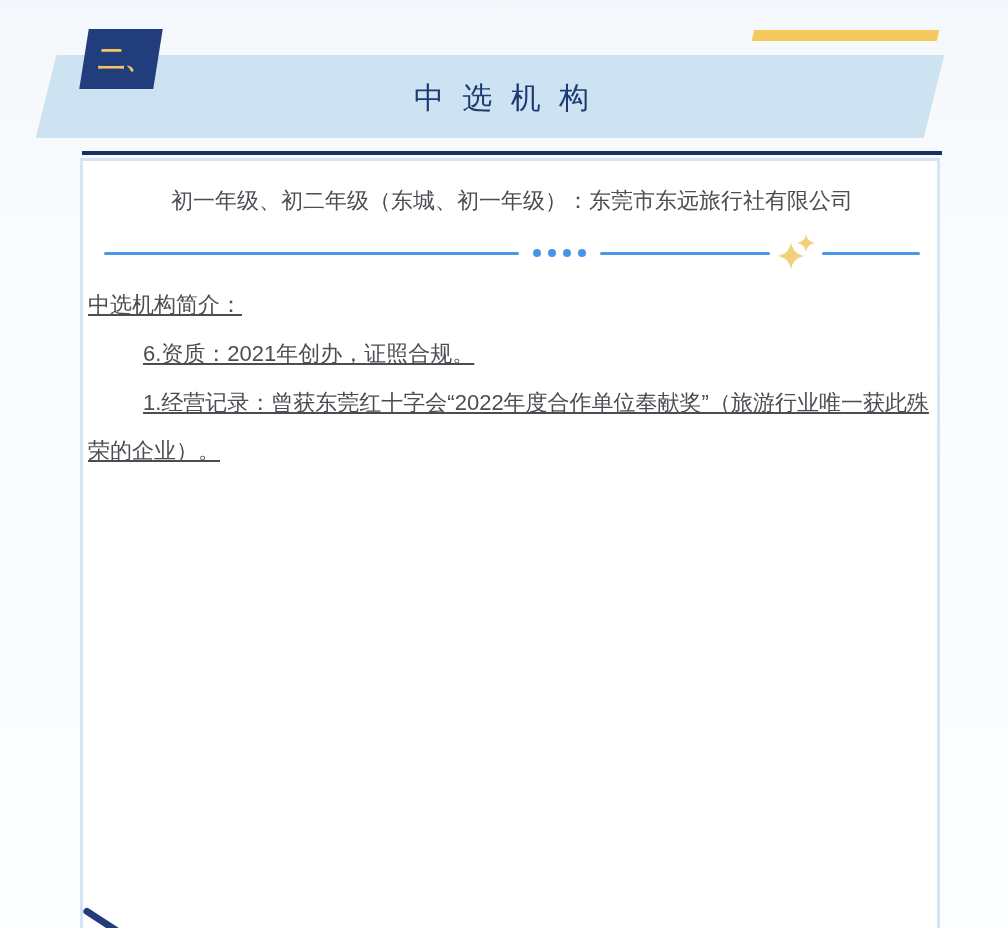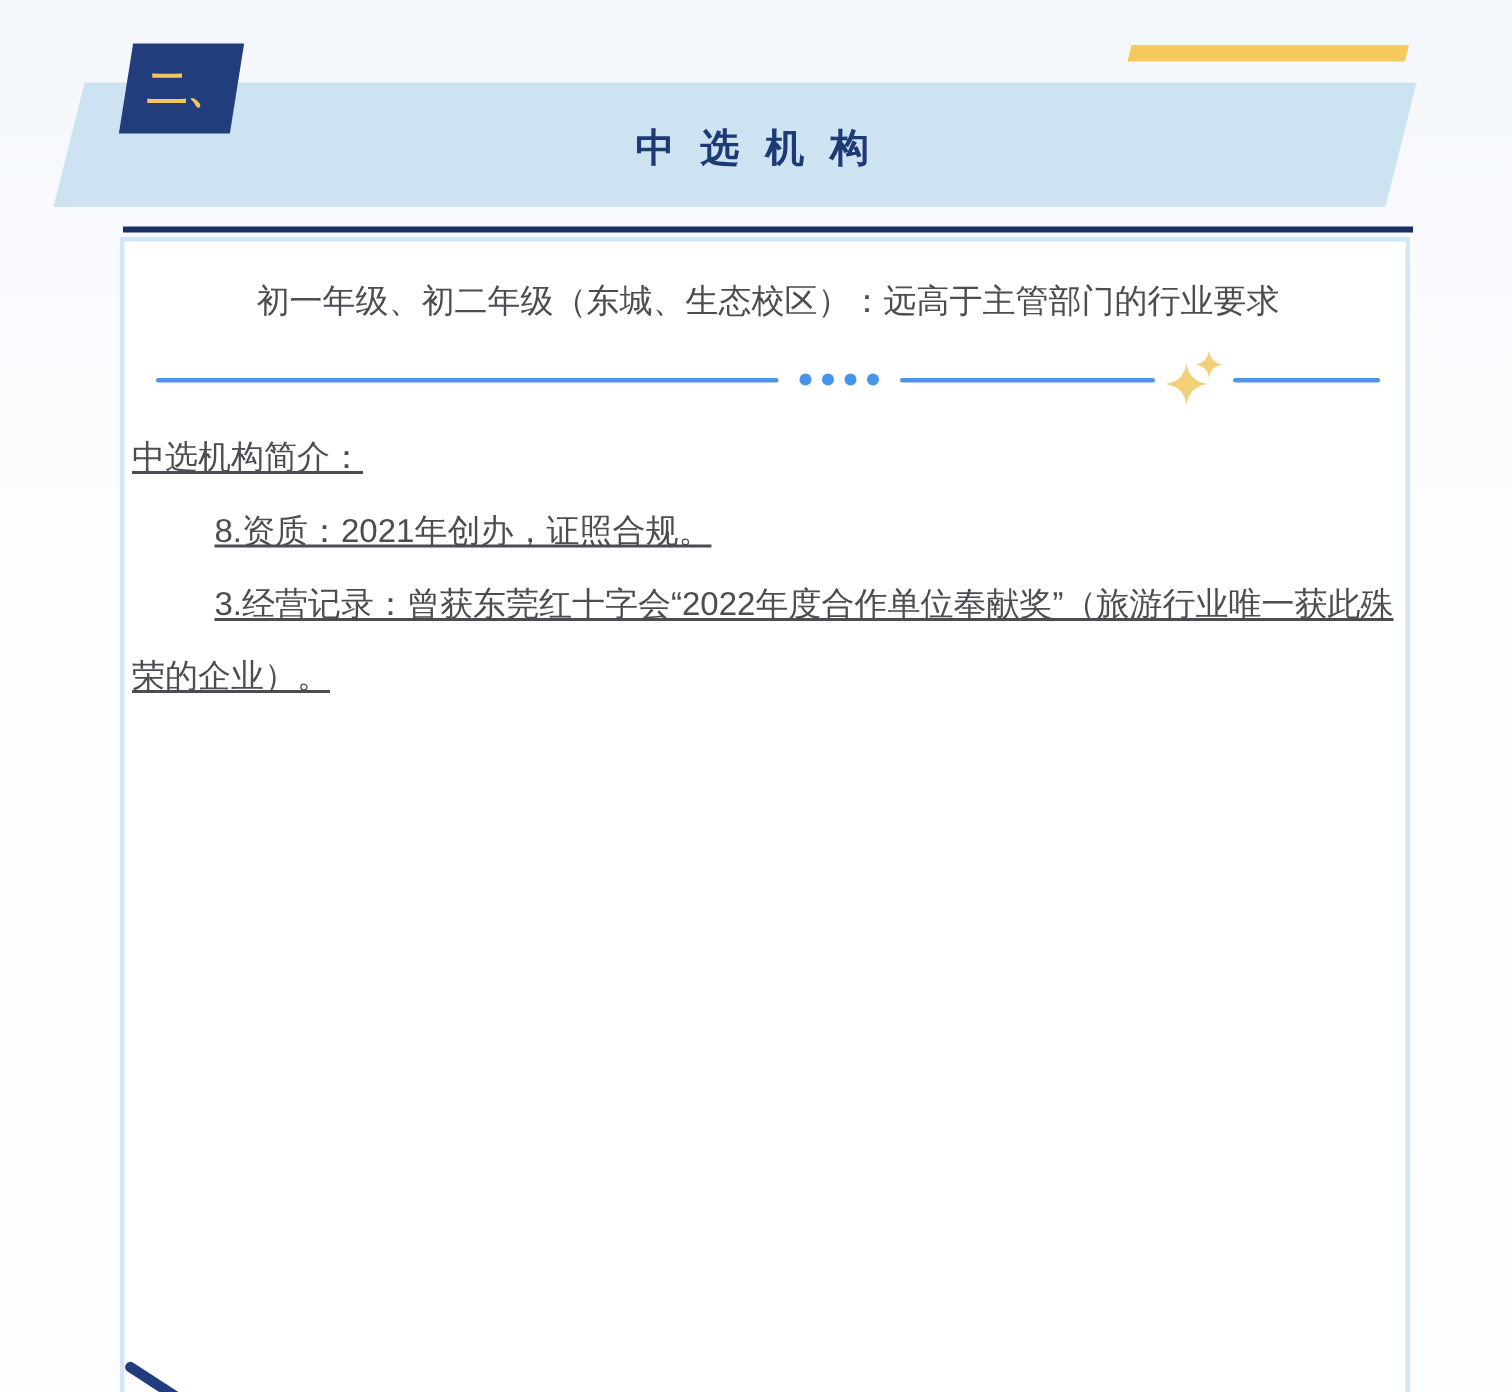--- a/index.html
+++ b/index.html
@@ -17,22 +17,22 @@
   .yellow-bar {
     position:absolute; left:753px; top:30px; width:185px; height:11px;
     background:#f6c95f; transform:skewX(-14deg);
   }
   .banner {
     position:absolute; left:46px; top:55px; width:888px; height:83px;
     background:#cee3f2; transform:skewX(-14deg);
   }
   .header-title {
     position:absolute; left:0; top:83px; width:1008px;
-    text-align:center; color:#1d3a75; font-weight:bold;
-    font-size:26px; letter-spacing:5px; line-height:30px;
+    text-align:center; color:#1d3a75; font-weight:normal;
+    font-size:30px; letter-spacing:5px; line-height:30px;
   }
   .badge {
     position:absolute; left:84px; top:29px; width:74px; height:60px;
     background:#223d7c; transform:skewX(-9deg);
     display:flex; align-items:center; justify-content:center;
   }
   .badge-num {
     color:#f3c75f; font-weight:bold; font-size:27px;
     transform:skewX(9deg); padding-left:8px;
   }
@@ -90,42 +90,42 @@
   <div class="banner"></div>
   <div class="header-title">中 选 机 构</div>
   <div class="badge">
     <span class="badge-num">二、</span>
   </div>
   <div class="navy-line"></div>
 
   <div class="card">
     <div class="card-inner">
 
-      <p class="para-intro">初一年级、初二年级（东城、生态校区）：远高于主管部门的行业要求</p>
+      <p class="para-intro">初一年级、初二年级（东城、初一年级）：东莞市东远旅行社有限公司</p>
 
       <div class="divider">
         <span class="d-seg s1"></span>
         <span class="d-dots">
           <i></i>
           <i></i>
           <i></i>
           <i></i>
         </span>
         <span class="d-seg s2"></span>
         <svg class="d-sparkle" viewBox="0 0 44 40">
           <path d="M17 9 Q18.7 21.3 31 23 Q18.7 24.7 17 37 Q15.3 24.7 3 23 Q15.3 21.3 17 9 Z" fill="#f2cf79"></path>
           <path d="M32 1 Q33.1 8.9 41 10 Q33.1 11.1 32 19 Q30.9 11.1 23 10 Q30.9 8.9 32 1 Z" fill="#f2cf79"></path>
         </svg>
         <span class="d-seg s3"></span>
       </div>
 
       <div class="body-text">
         <p>中选机构简介：</p>
-        <p class="indent-num">8.资质：2021年创办，证照合规。</p>
-        <p class="indent-num">3.经营记录：曾获东莞红十字会“2022年度合作单位奉献奖”（旅游行业唯一获此殊荣的企业）。</p>
+        <p class="indent-num">6.资质：2021年创办，证照合规。</p>
+        <p class="indent-num">1.经营记录：曾获东莞红十字会“2022年度合作单位奉献奖”（旅游行业唯一获此殊荣的企业）。</p>
       </div>
 
     </div>
   </div>
 
   <div class="bottom-stroke"></div>
 
 </div>
 
 </body></html>

